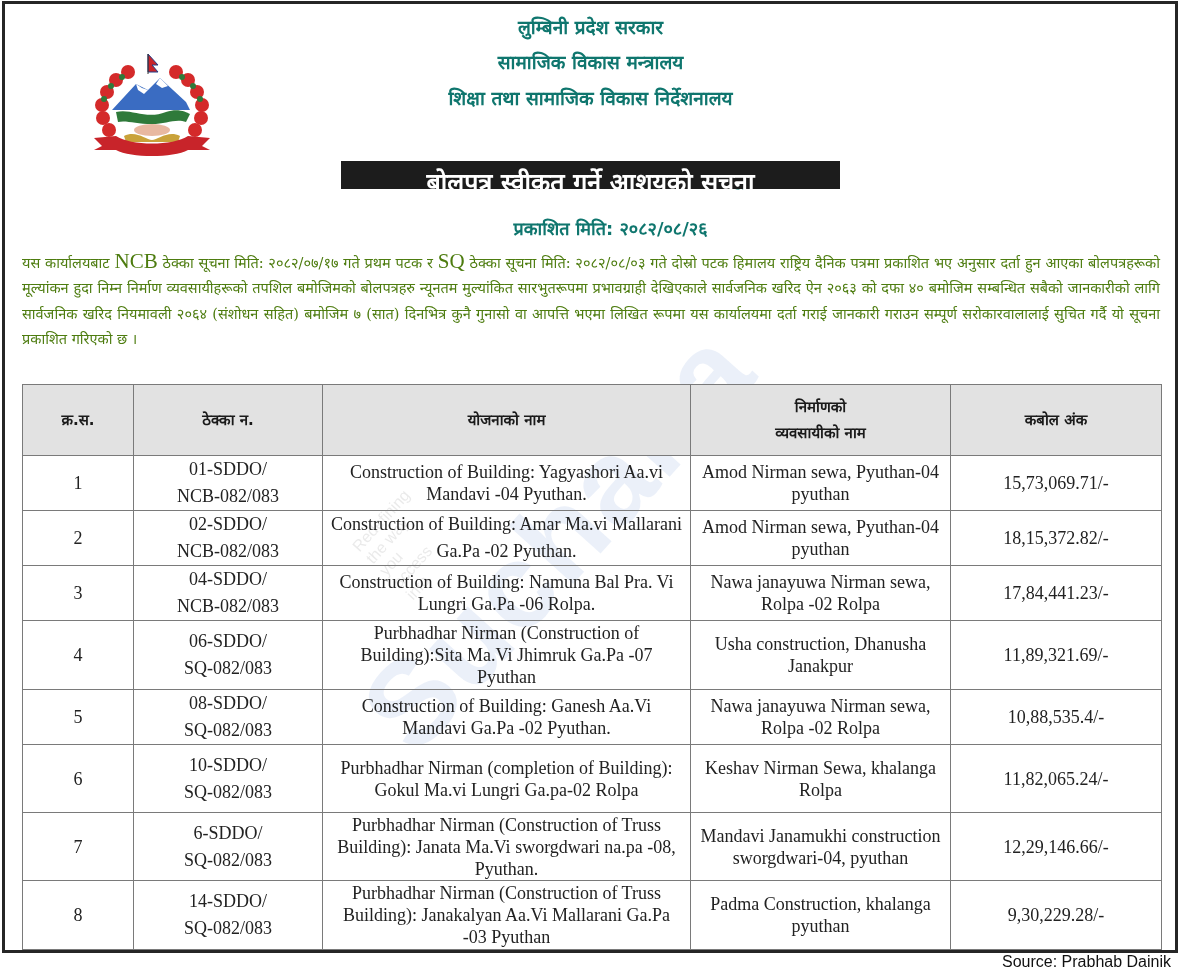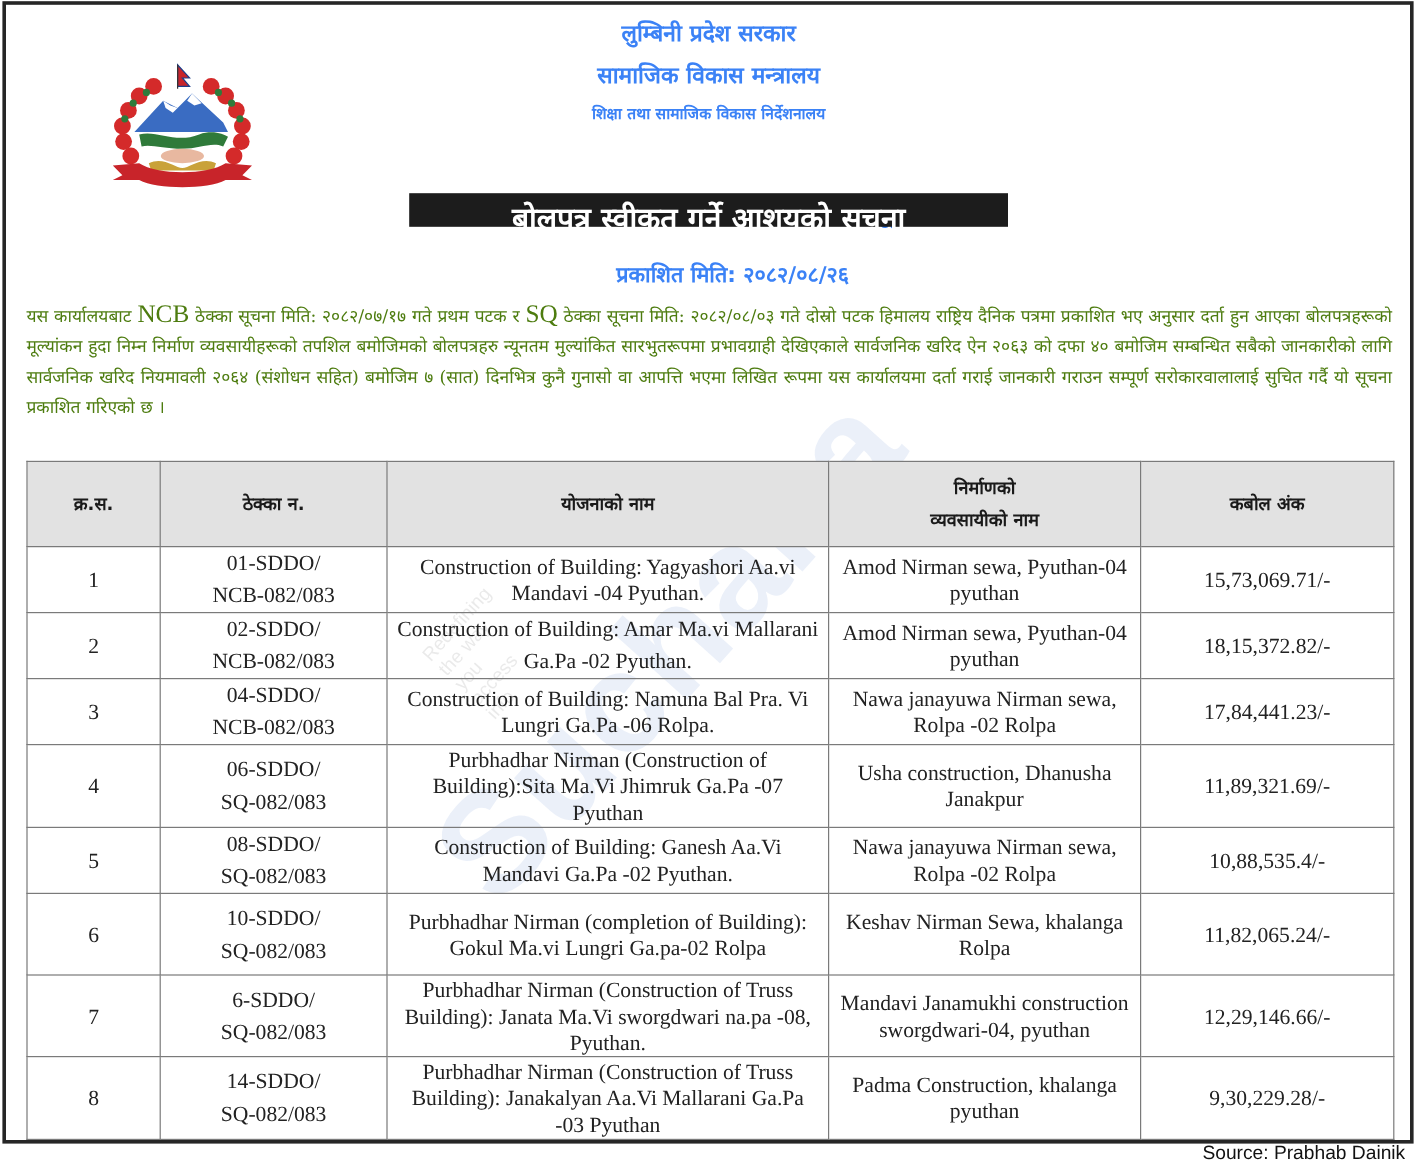--- a/index.html
+++ b/index.html
@@ -2,24 +2,24 @@
 <html><head>
 <meta charset="utf-8">
 <style>
   html, body { margin:0; padding:0; }
   body { width:1181px; height:978px; background:#ffffff; position:relative; overflow:hidden; font-family:"Liberation Serif", serif; color:#111; }
   .frame { position:absolute; left:2px; top:1px; width:1170px; height:946px; border:3px solid #262626; box-sizing:content-box; background:#fff; }
   .wm { position:absolute; pointer-events:none; }
   .wm-text { position:absolute; left:300px; top:470px; transform:rotate(-48deg); font-family:"Liberation Sans", sans-serif; font-weight:bold; font-size:120px; color:rgba(60,110,200,0.10); letter-spacing:2px; }
   .wm-sub { position:absolute; left:370px; top:500px; transform:rotate(-48deg); font-family:"Liberation Sans", sans-serif; font-size:16px; color:rgba(90,90,90,0.13); }
   .logo { position:absolute; left:86px; top:50px; width:132px; height:114px; }
-  .hdr { position:absolute; left:0; width:1181px; text-align:center; font-family:"DejaVu Sans", sans-serif; font-weight:bold; color:#3b82f6; }
+  .hdr { position:absolute; left:0; width:1181px; text-align:center; font-family:"DejaVu Sans", sans-serif; font-weight:bold; color:#0f766e; }
   .h1 { top:14px; font-size:19px; }
   .h2 { top:49px; font-size:19px; }
-  .h3 { top:85px; font-size:13px; }
+  .h3 { top:85px; font-size:19px; }
   .h4 { top:118px; font-size:23px;margin-top:40px; }
   .title-box { position:absolute; left:341px; top:161px; width:499px; height:28px; background:#1c1c1c; color:#fff; font-family:"DejaVu Sans", sans-serif; font-weight:bold; font-size:25px; text-align:center; line-height:44px; }
   .pubdate { top:216px; font-size:18px;margin-left:20px; }
   .para { position:absolute; left:22px; top:249px; width:1138px; font-family:"DejaVu Serif", serif; font-size:14.5px; line-height:25.4px; text-align:justify; color:#4d7c0f; }
   .para .latin { font-family:"Liberation Serif", serif; font-size:21px; }
   table.notice { position:absolute; left:22px; top:384px; width:1139px; border-collapse:collapse; table-layout:fixed; font-family:"Liberation Serif", serif; font-size:18px; color:#222; }
   table.notice th, table.notice td { border:1px solid #7a7a7a; text-align:center; vertical-align:middle; padding:0 6px; line-height:22px; }
   table.notice th { background:#e2e2e2; font-family:"DejaVu Sans", sans-serif; font-weight:bold; font-size:15px; height:70px; line-height:26px; color:#1a1a1a; }
   .source { position:absolute; right:10px; top:953px; font-family:"Liberation Sans", sans-serif; font-size:16px; color:#111; }
 </style>

